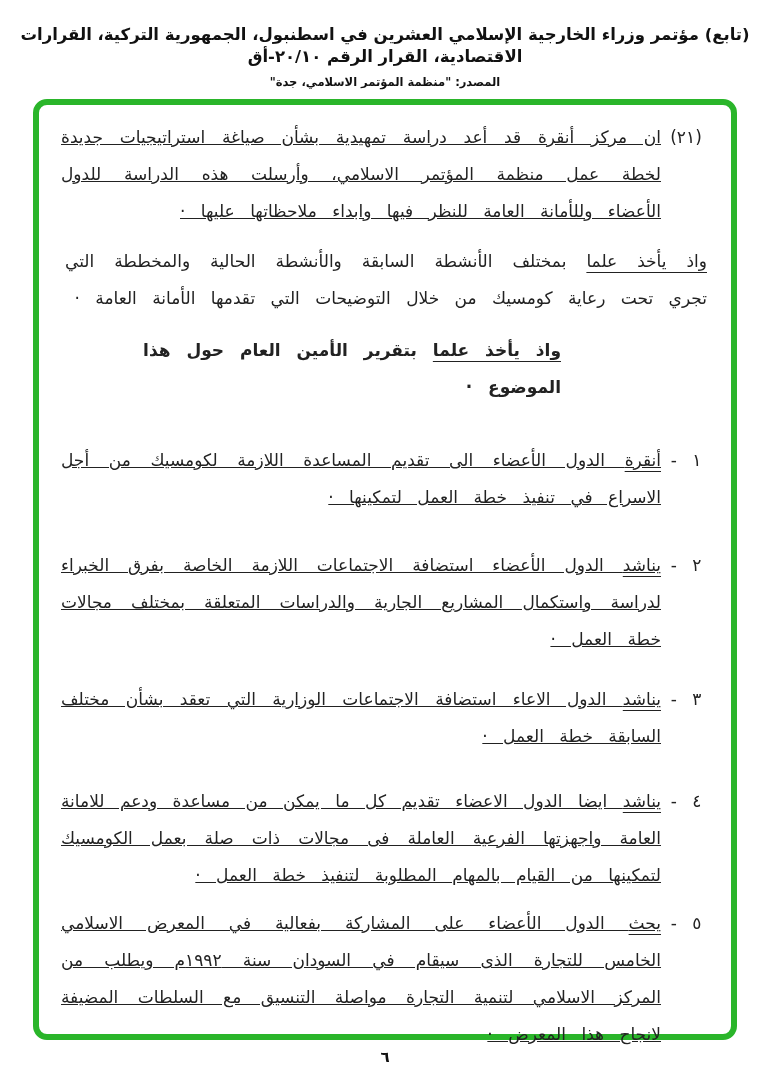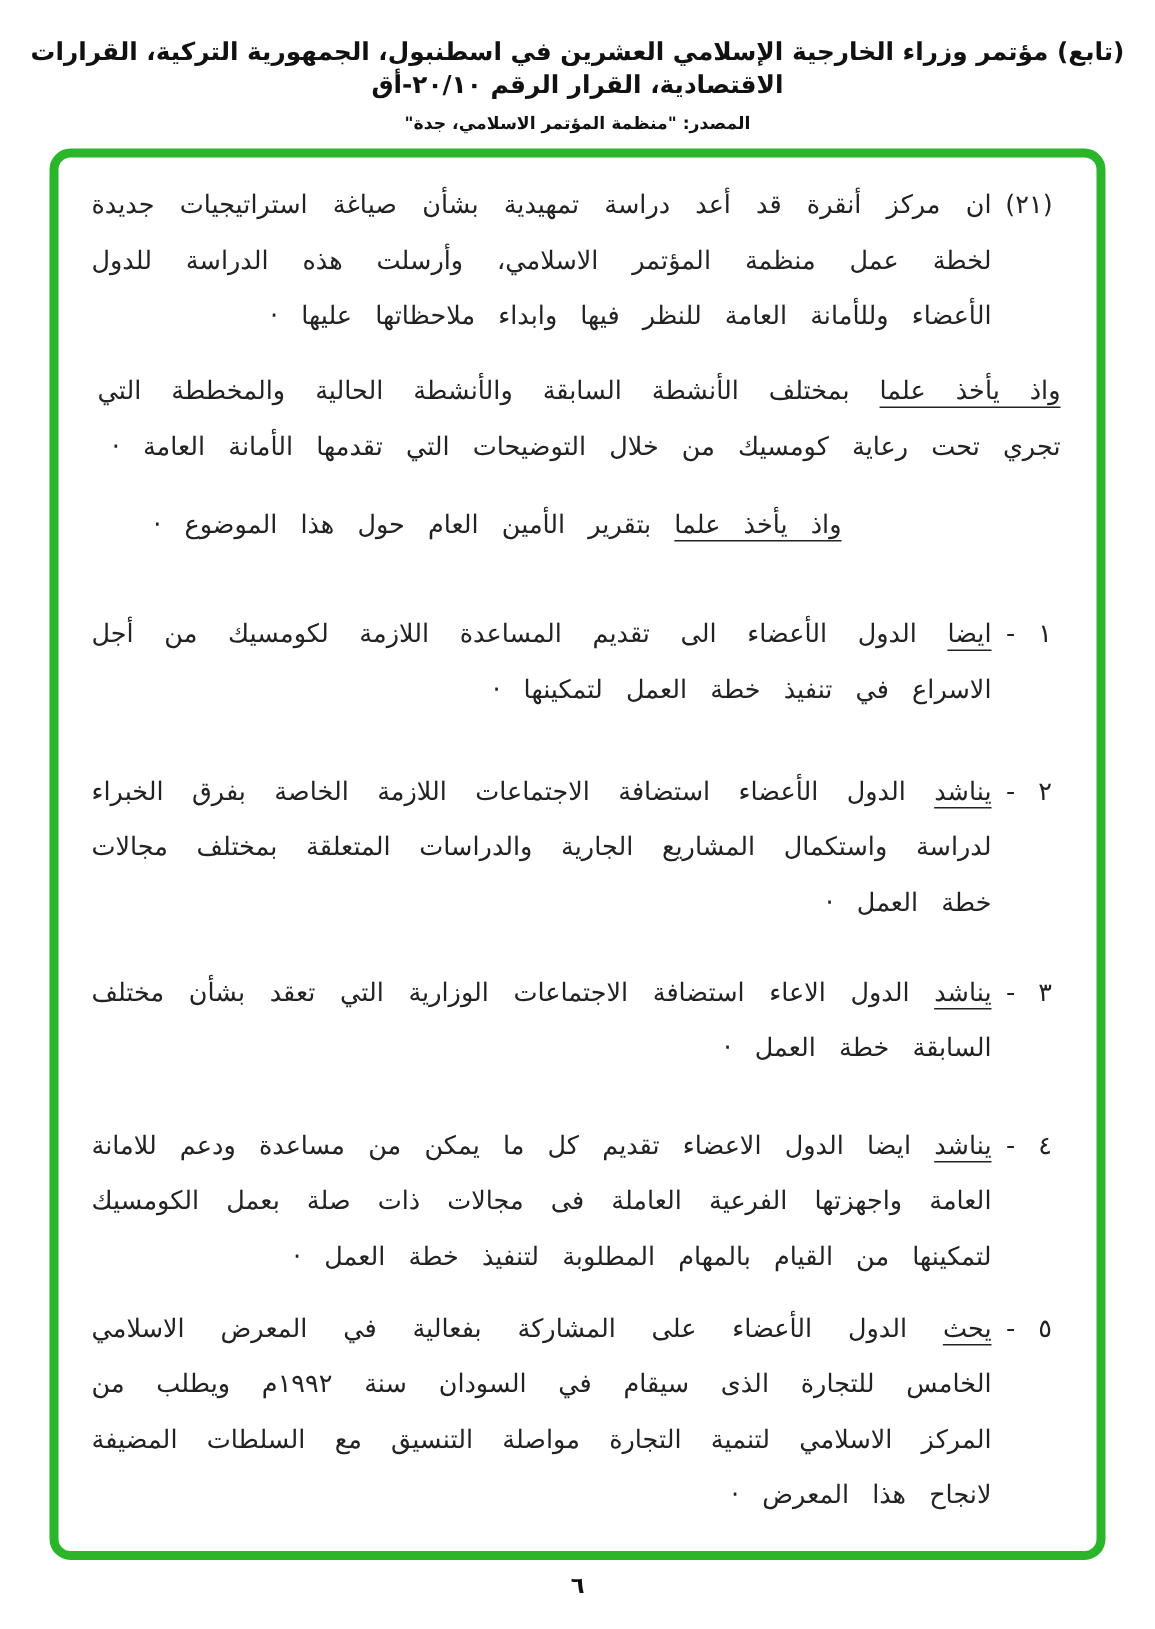--- a/index.html
+++ b/index.html
@@ -25,30 +25,30 @@
   .content{
     direction:rtl;position:absolute;top:14px;right:20px;left:22px;
     font-size:17px;line-height:37px;letter-spacing:.5px;word-spacing:10px;
     color:#222;
   }
   .row{display:flex;align-items:flex-start;}
   .num{
     flex:0 0 50px;white-space:nowrap;text-align:center;
   }
   .txt{
-    flex:1 1 auto;text-align:justify;text-align-last:right;
+    flex:1 1 auto;text-align:justify;text-align-last:right;text-decoration:underline;
   }
   .para{
     margin:4px;text-align:justify;text-align-last:right;
   }
   .lead{text-decoration:underline;text-underline-offset:5px;}
   .mb-p1{margin-bottom:13px;}
   .mb-p2{margin-bottom:15px;}
   .preamble-single{
-    margin:0 150px 0 0;text-align:right;text-align-last:right;margin-bottom:36px;
+    margin:0 150px 0 0;text-align:right;text-align-last:right;margin-bottom:36px;font-weight:bold;
   }
   .mb-i1{margin-bottom:31px;}
   .mb-i2{margin-bottom:23px;}
   .mb-i3{margin-bottom:28px;}
   .mb-i4{margin-bottom:11px;}
   .mb-i5{margin-bottom:0;}
   .page-number{
     position:absolute;left:0;top:1048px;width:770px;text-align:center;
     font-size:15px;font-weight:bold;color:#111;
   }
@@ -70,21 +70,21 @@
         <div class="num">(٢١)</div>
         <div class="txt">ان مركز أنقرة قد أعد دراسة تمهيدية بشأن صياغة استراتيجيات جديدة لخطة عمل منظمة المؤتمر الاسلامي، وأرسلت هذه الدراسة للدول الأعضاء وللأمانة العامة للنظر فيها وابداء ملاحظاتها عليها ·</div>
       </div>
 
       <p class="para mb-p2"><span class="lead">واذ يأخذ علما</span><span> بمختلف الأنشطة السابقة والأنشطة الحالية والمخططة التي تجري تحت رعاية كومسيك من خلال التوضيحات التي تقدمها الأمانة العامة ·</span></p>
 
       <p class="para preamble-single"><span class="lead">واذ يأخذ علما</span><span> بتقرير الأمين العام حول هذا الموضوع ·</span></p>
 
       <div class="row mb-i1">
         <div class="num">١ -</div>
-        <div class="txt"><span class="lead">ايضا</span><span> الدول الأعضاء الى تقديم المساعدة اللازمة لكومسيك من أجل الاسراع في تنفيذ خطة العمل لتمكينها ·</span></div>
+        <div class="txt"><span class="lead">أنقرة</span><span> الدول الأعضاء الى تقديم المساعدة اللازمة لكومسيك من أجل الاسراع في تنفيذ خطة العمل لتمكينها ·</span></div>
       </div>
 
       <div class="row mb-i2">
         <div class="num">٢ -</div>
         <div class="txt"><span class="lead">يناشد</span><span> الدول الأعضاء استضافة الاجتماعات اللازمة الخاصة بفرق الخبراء لدراسة واستكمال المشاريع الجارية والدراسات المتعلقة بمختلف مجالات خطة العمل ·</span></div>
       </div>
 
       <div class="row mb-i3">
         <div class="num">٣ -</div>
         <div class="txt"><span class="lead">يناشد</span><span> الدول الاعاء استضافة الاجتماعات الوزارية التي تعقد بشأن مختلف السابقة خطة العمل ·</span></div>

